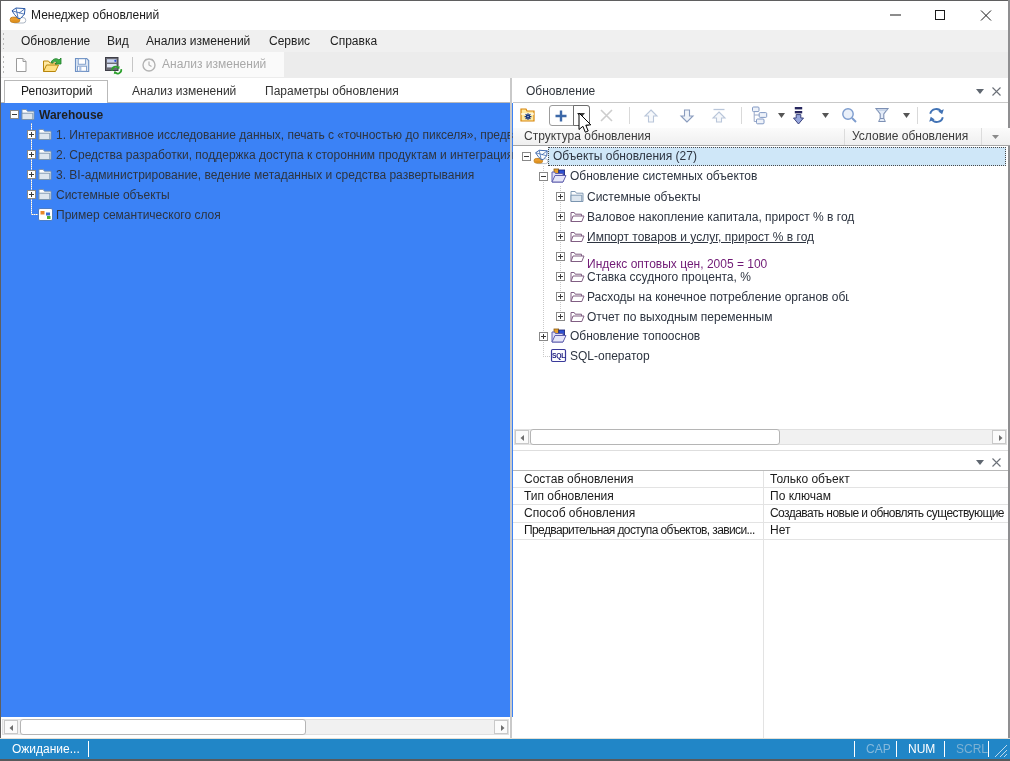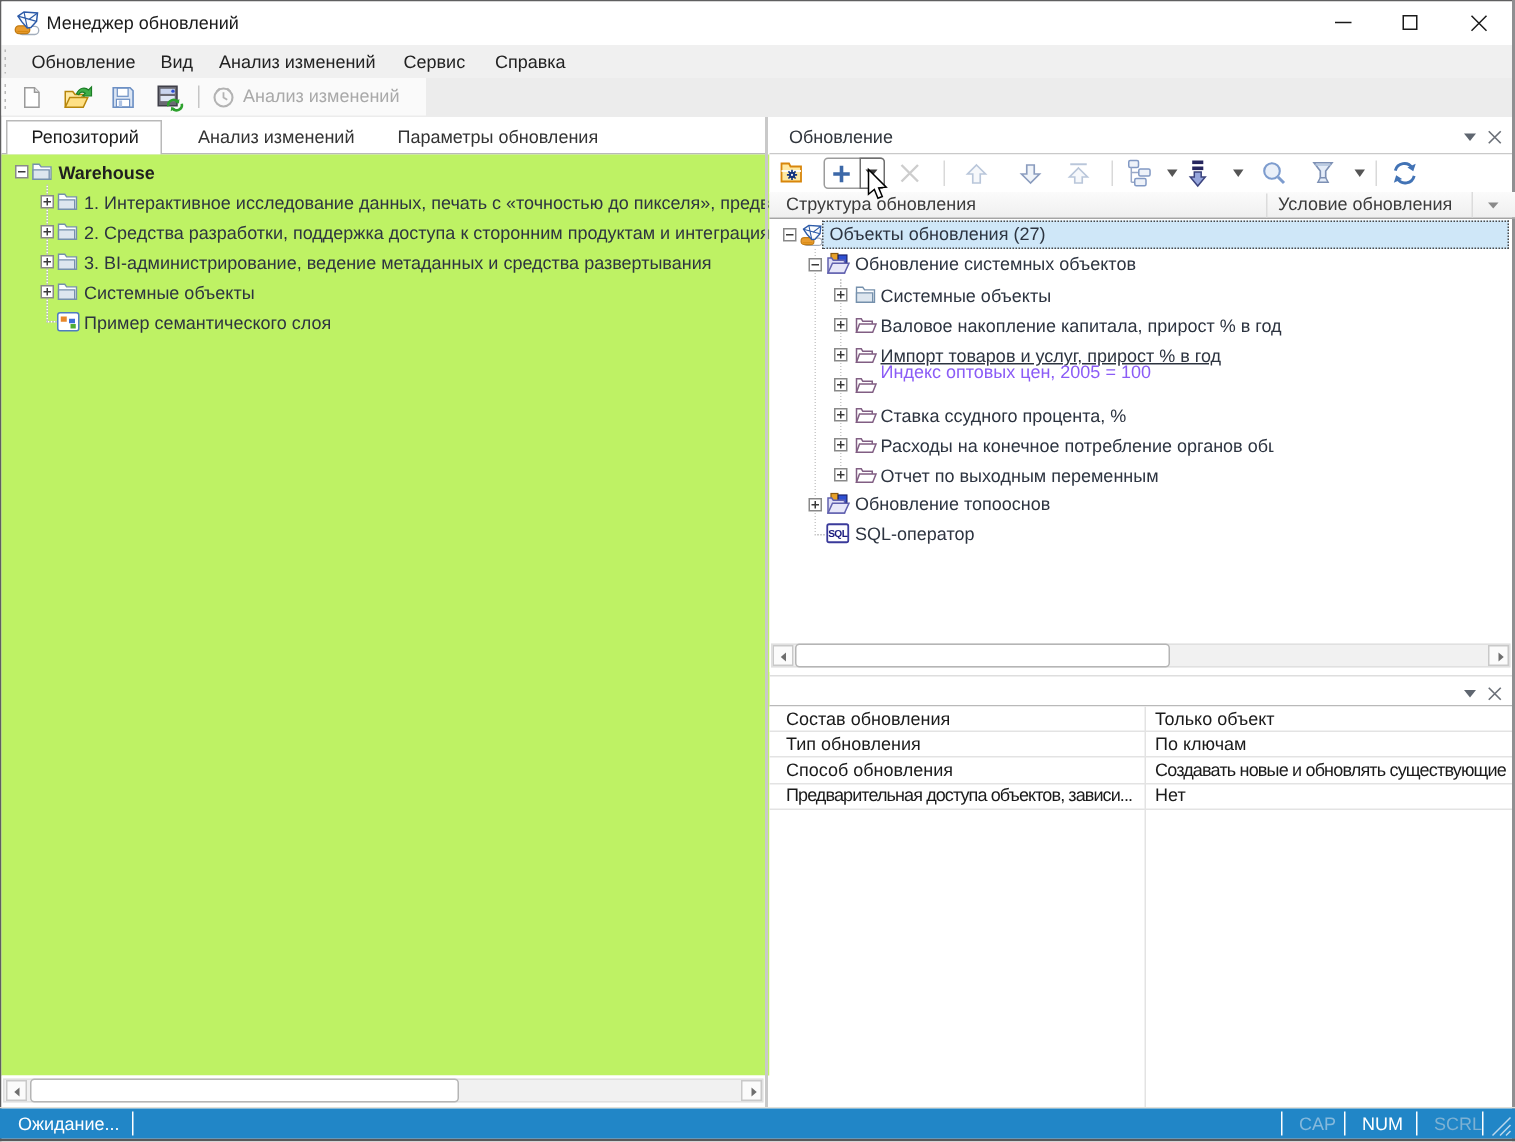--- a/index.html
+++ b/index.html
@@ -77,21 +77,21 @@
 </svg>
 <div class="txt" style="left:162px;top:52px;height:25px;line-height:25px;color:#a9a9a9;">Анализ изменений</div>
 
 <div class="abs" style="left:1px;top:78px;width:509px;height:25px;background:#fff;"></div>
 <div class="abs" style="left:1px;top:102px;width:509px;height:1px;background:#b9b9b9;"></div>
 <div class="abs" style="left:4px;top:80px;width:104px;height:23px;background:#fff;border:1px solid #b9b9b9;border-bottom:none;box-sizing:border-box;"></div>
 <div class="txt" style="left:21px;top:80px;height:22px;line-height:22px;color:#1a1a1a;">Репозиторий</div>
 <div class="txt" style="left:132px;top:80px;height:22px;line-height:22px;color:#333;">Анализ изменений</div>
 <div class="txt" style="left:265px;top:80px;height:22px;line-height:22px;color:#333;">Параметры обновления</div>
 
-<div id="ltree" class="abs" style="left:1px;top:103px;width:583px;height:614px;background:#bef264;overflow:hidden;">
+<div id="ltree" class="abs" style="left:1px;top:103px;width:583px;height:614px;background:#3b82f6;overflow:hidden;">
 
   <div class="abs" style="left:30px;top:20px;width:1px;height:92px;background:repeating-linear-gradient(#c3c3c3 0 1px,#fff 1px 2px);"></div>
   <div class="abs" style="left:30px;top:111px;width:7px;height:1px;background:repeating-linear-gradient(90deg,#c3c3c3 0 1px,#fff 1px 2px);"></div>
 
   <svg style="left:9px;top:7px;" width="9" height="9" viewBox="0 0 9 9">
     <rect x="0.5" y="0.5" width="8" height="8" fill="#fff" stroke="#898989"></rect>
     <path d="M2 4.5 H7" stroke="#3a3a3a" stroke-width="1"></path>
   </svg>
   <svg style="left:20px;top:5px;" width="15" height="13" viewBox="0 0 15 13">
     <path d="M1 11.5 V1.5 H5.2 L6.4 3.2 H13 V11.5 Z" fill="#fcfdfe" stroke="#7590ac" stroke-width="0.9"></path>
@@ -328,21 +328,21 @@
     </svg>
     <div class="txt" style="left:74px;top:81px;height:20px;line-height:20px;color:#2d3440;text-decoration:underline;">Импорт товаров и услуг, прирост % в год</div>
     <svg style="left:43px;top:106px;" width="9" height="9" viewBox="0 0 9 9">
       <rect x="0.5" y="0.5" width="8" height="8" fill="#fff" stroke="#898989"></rect>
         <path d="M2 4.5 H7 M4.5 2 V7" stroke="#3a3a3a" stroke-width="1"></path>
     </svg>
     <svg style="left:57px;top:104px;" width="15" height="13" viewBox="0 0 15 13">
       <path d="M1 11.5 V2.5 H4.2 L5.2 4.2 H11.5 V11.5 Z" fill="#fff" stroke="#815e83" stroke-width="1"></path>
       <path d="M1 11.5 L3 6 H14 L11.8 11.5 Z" fill="#fff" stroke="#815e83" stroke-width="1"></path>
     </svg>
-    <div class="txt" style="left:74px;top:92px;height:20px;line-height:20px;color:#8b5cf6;">Индекс оптовых цен, 2005 = 100</div>
+    <div class="txt" style="left:74px;top:108px;height:20px;line-height:20px;color:#701a75;">Индекс оптовых цен, 2005 = 100</div>
     <svg style="left:43px;top:126px;" width="9" height="9" viewBox="0 0 9 9">
       <rect x="0.5" y="0.5" width="8" height="8" fill="#fff" stroke="#898989"></rect>
         <path d="M2 4.5 H7 M4.5 2 V7" stroke="#3a3a3a" stroke-width="1"></path>
     </svg>
     <svg style="left:57px;top:124px;" width="15" height="13" viewBox="0 0 15 13">
       <path d="M1 11.5 V2.5 H4.2 L5.2 4.2 H11.5 V11.5 Z" fill="#fff" stroke="#815e83" stroke-width="1"></path>
       <path d="M1 11.5 L3 6 H14 L11.8 11.5 Z" fill="#fff" stroke="#815e83" stroke-width="1"></path>
     </svg>
     <div class="txt" style="left:74px;top:121px;height:20px;line-height:20px;color:#2d3440;">Ставка ссудного процента, %</div>
     <svg style="left:43px;top:146px;" width="9" height="9" viewBox="0 0 9 9">

